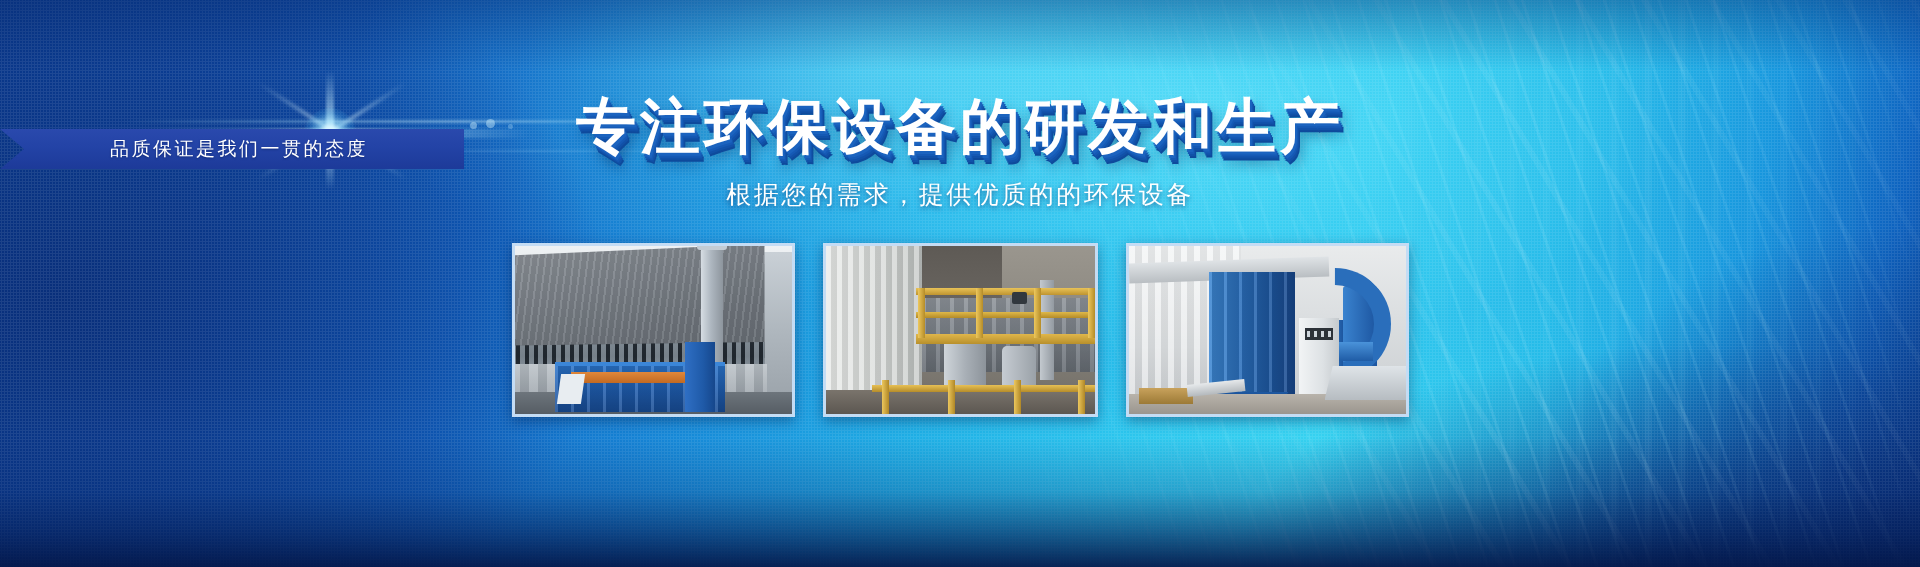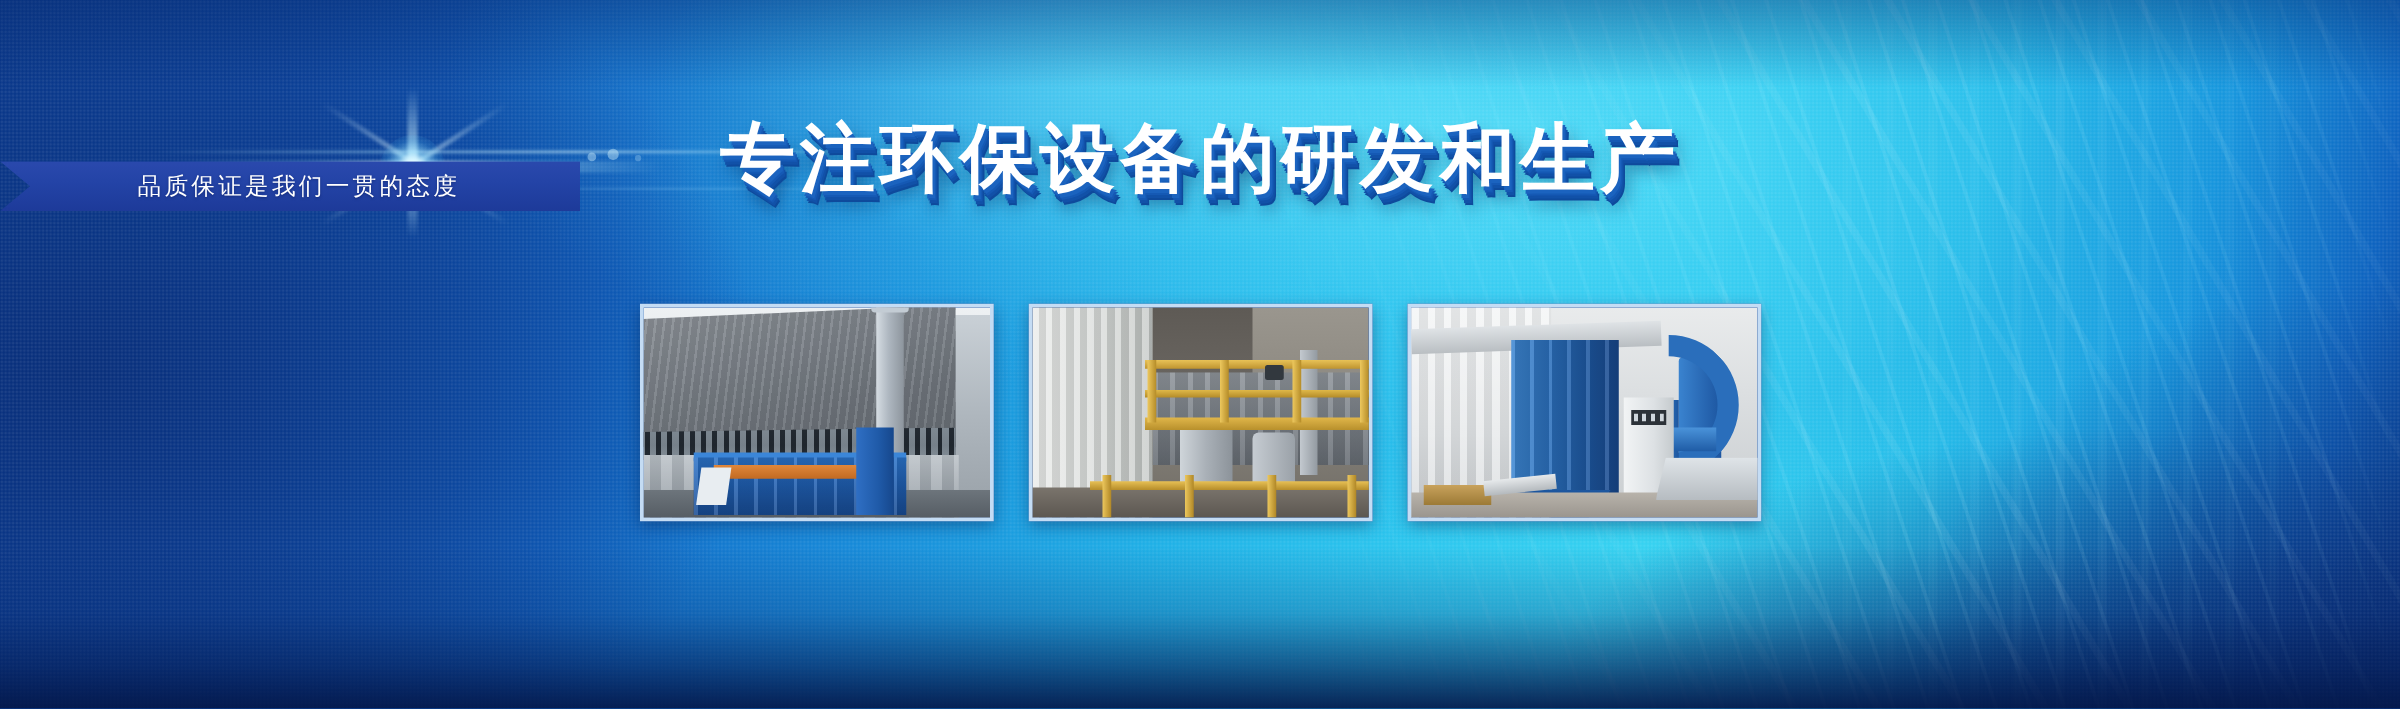--- a/index.html
+++ b/index.html
@@ -338,20 +338,21 @@
   <div class="content">
 
     <h1 class="title">专注环保设备的研发和生产</h1>
 
     <div class="ribbon-wrap">
       <div class="ribbon">
         <span class="ribbon-text">品质保证是我们一贯的态度</span>
       </div>
     </div>
 
+    <div class="subtitle">根据您的需求，提供优质的的环保设备</div>
 
     <div class="photos">
 
       <div class="photo-card w1">
         <div class="photo-inner">
           <div class="p1-sky"></div>
           <div class="p1-rightbld"></div>
           <div class="p1-roofwall"></div>
           <div class="p1-roof-lines"></div>
           <div class="p1-band"></div>

